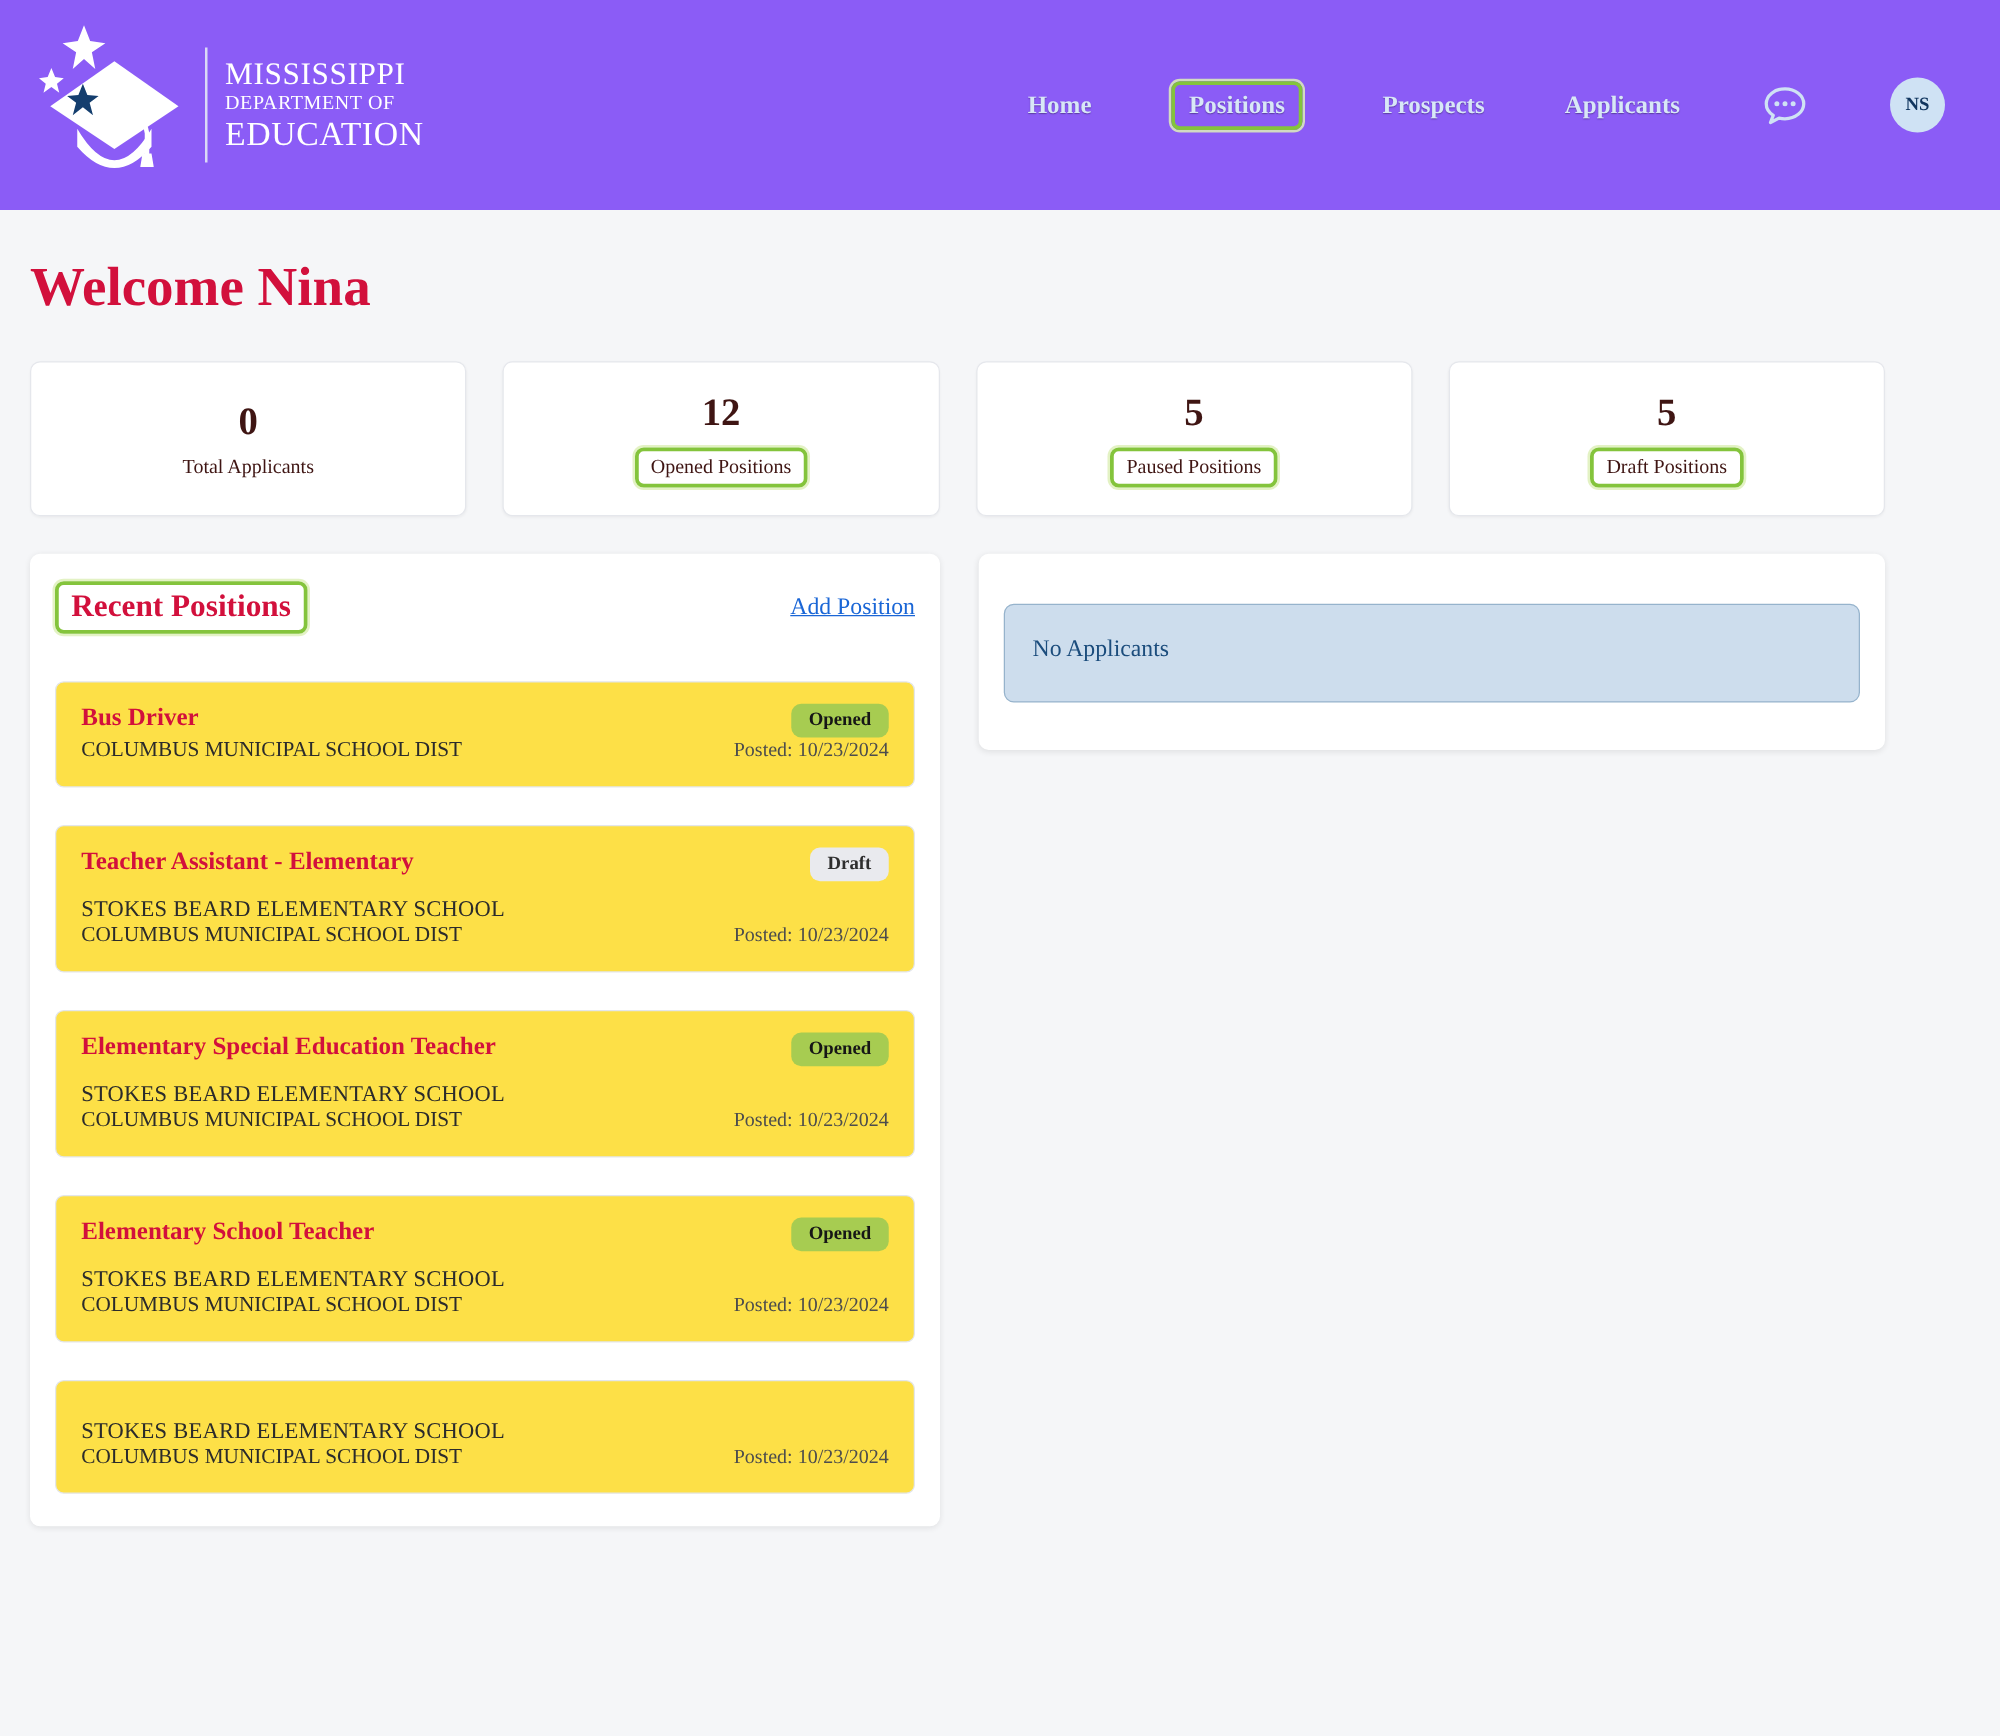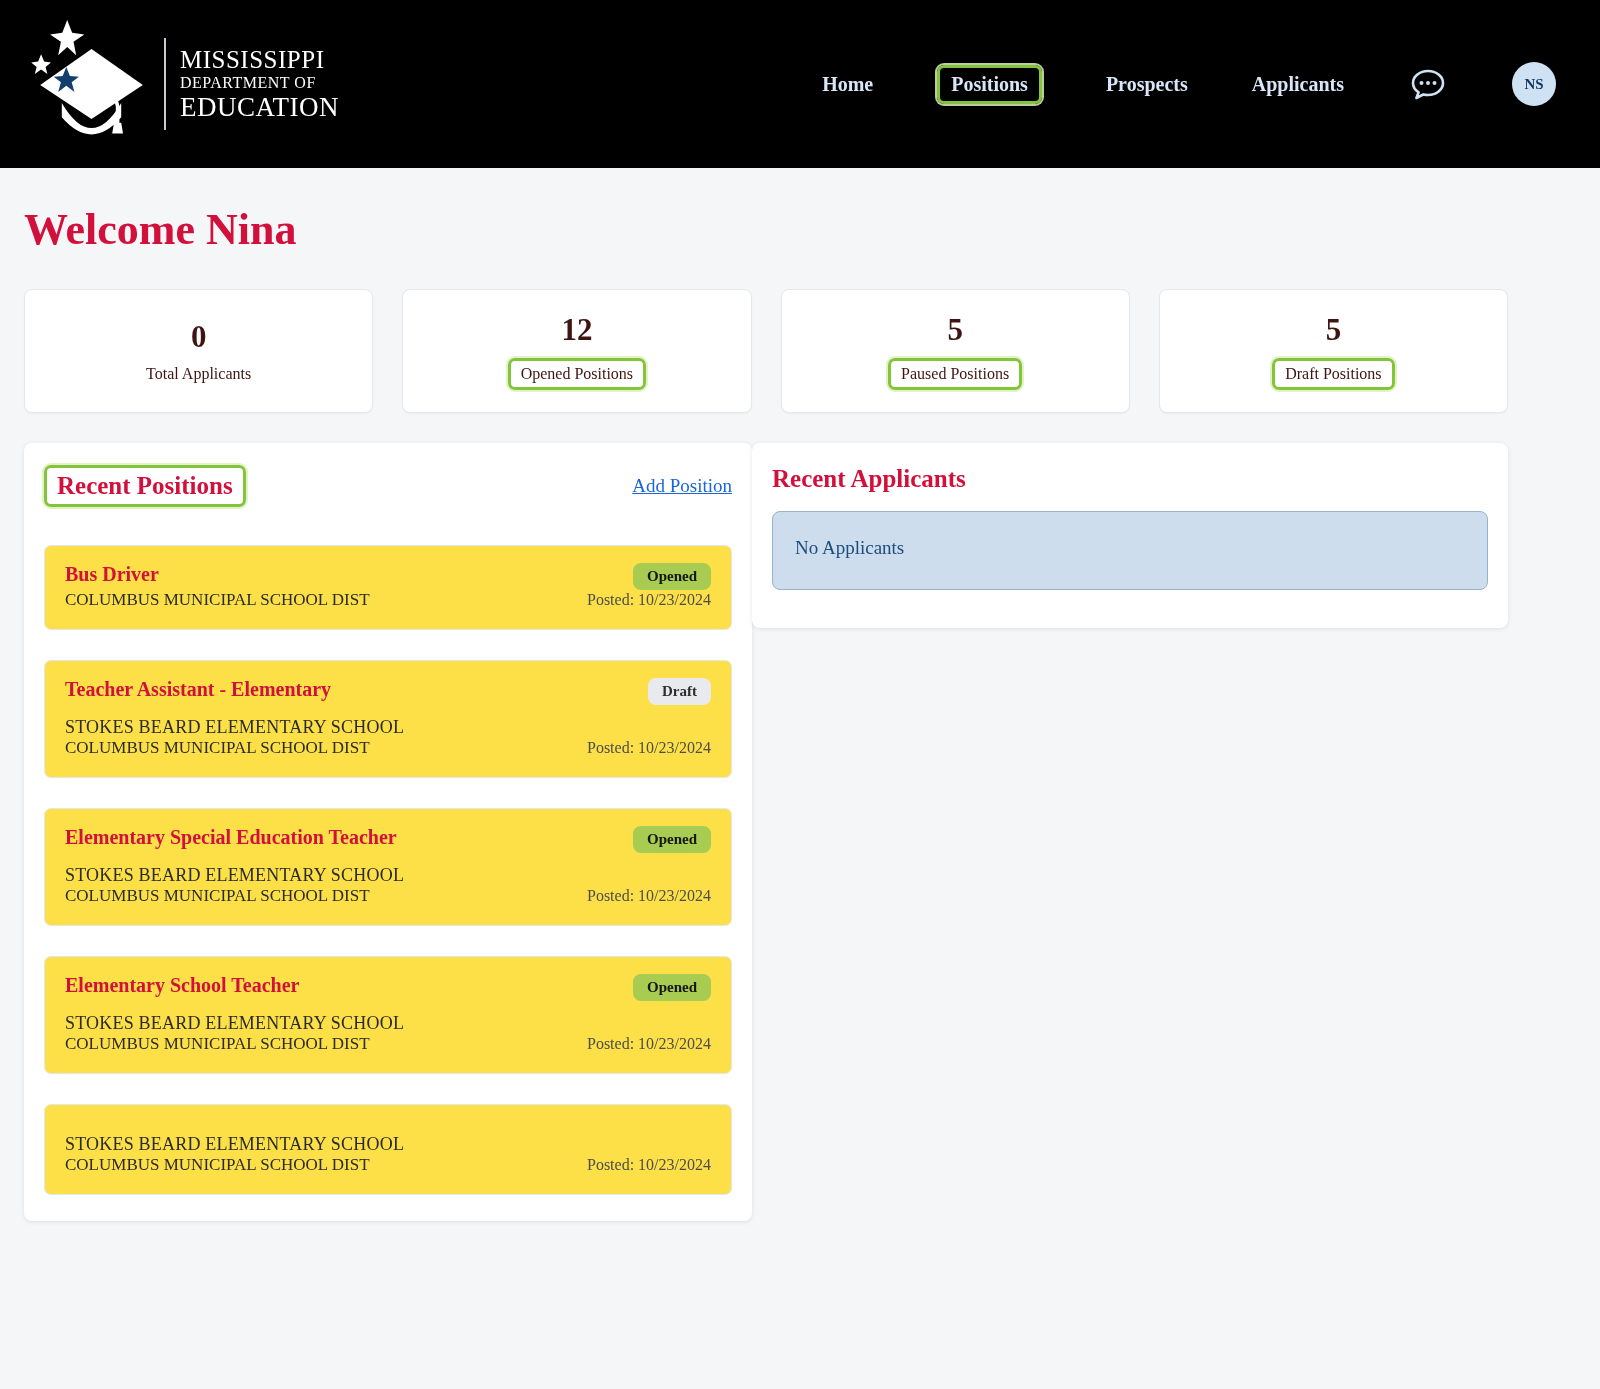--- a/index.html
+++ b/index.html
@@ -6,21 +6,21 @@
   html,body { width:1600px; }
   body {
     font-family: "Liberation Serif", "DejaVu Serif", serif;
     background:#f5f6f8;
     min-height:1389px;
     position:relative;
   }
 
   
   .header {
-    height:168px; background:#000000;
+    height:168px; background:#8b5cf6;
     display:flex; align-items:center; justify-content:space-between;
     padding:0 44px 0 24px;
   }
   .brand { display:flex; align-items:center; gap:14px; }
   .brand svg { display:block; }
   .brand-sep { width:2px; height:92px; background:#e8eef6; opacity:.85; }
   .brand-text { color:#ffffff; line-height:1.12; letter-spacing:.5px; }
   .brand-line1 { font-size:25px; }
   .brand-line2 { font-size:16px; }
   .brand-line3 { font-size:27px; }
@@ -55,21 +55,21 @@
   .stats-row { margin-top:34px; display:flex; gap:29px; }
   .stat-card {
     flex:1; background:#ffffff; border:1px solid #e5e7ec; border-radius:8px;
     height:124px; display:flex; flex-direction:column;
     align-items:center; justify-content:center; gap:10px;
     box-shadow:0 1px 2px rgba(0,0,0,.04);
   }
   .stat-value { font-size:31px; font-weight:bold; color:#3f1513; }
   .stat-label { font-size:16px; color:#3f1513; }
 
-  .main-row { margin-top:30px; display:flex; align-items:flex-start; padding-bottom:64px; }
+  .main-row { margin-top:30px; display:flex; gap:31px; align-items:flex-start; padding-bottom:64px; }
   .panel {
     background:#ffffff; border-radius:8px;
     box-shadow:0 1px 5px rgba(0,0,0,.09);
     padding:22px 20px 26px 20px;
   }
   .panel-left { width:728px; }
   .panel-right { flex:1; padding-bottom:38px; }
   .panel-head { display:flex; align-items:center; justify-content:space-between; }
   .panel-title { font-size:25px; font-weight:bold; color:#d2103c; }
   .add-link {
@@ -232,20 +232,17 @@
     <div class="pos-school">STOKES BEARD ELEMENTARY SCHOOL</div>
     <div class="pos-row3">
       <span class="pos-district">COLUMBUS MUNICIPAL SCHOOL DIST</span>
       <span class="pos-posted">Posted: 10/23/2024</span>
     </div>
   </div>
 </div>
     </div>
 
     <div class="panel panel-right">
-      <div class="panel-head">
-        <span class="panel-title">Recent Applicants</span>
-      </div>
       <div class="alert-empty">No Applicants</div>
     </div>
 
   </div>
 </div>
 
 </body></html>

